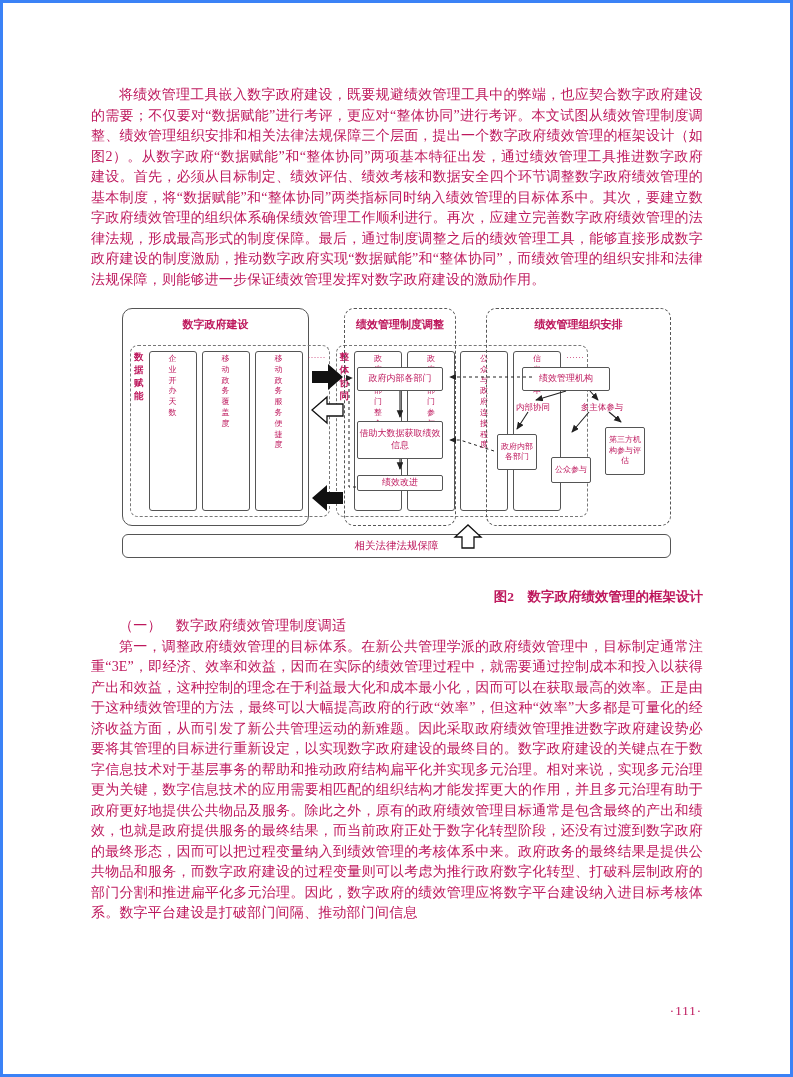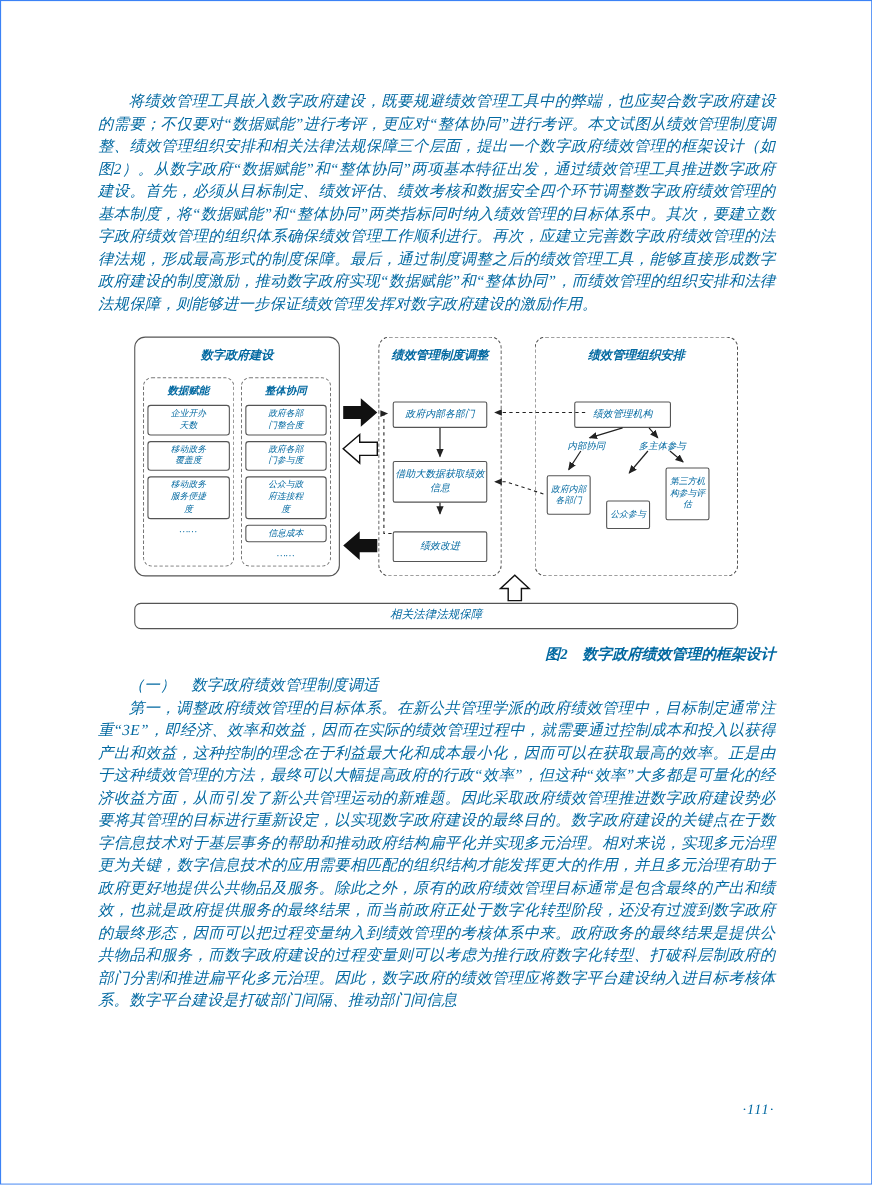--- a/index.html
+++ b/index.html
@@ -1,26 +1,25 @@
 <!DOCTYPE html>
 <html><head>
 <meta charset="utf-8">
 <style>
   html,body{margin:0;padding:0;background:#f2f2f2;}
   .page{
     position:relative;
     width:793px;height:1077px;
     background:#ffffff;
-    border:1px solid #3b82f6;
+    border:3px solid #3b82f6;
     box-sizing:border-box;
     margin:0 auto;
     font-family:"Liberation Serif","DejaVu Serif",serif;
-    color:#0369a1;
+    color:#be185d;
     overflow:hidden;
-    font-style:italic;
   }
   .textcol{position:absolute;left:88px;right:87px;top:82px;}
   p.body{
     margin:0;
     font-size:14px;
     line-height:20.5px;
     text-align:justify;
     text-indent:2em;
     letter-spacing:0.2px;
   }
@@ -28,42 +27,42 @@
   .diagram{
     position:relative;width:556px;height:270px;margin:0 auto;
     font-family:"Liberation Serif","DejaVu Serif",serif;
   }
   .obox{position:absolute;box-sizing:border-box;border-radius:10px;}
   .left-box{left:3px;top:2px;width:187px;height:218px;border:1px solid #555;}
   .mid-box{left:225px;top:2px;width:112px;height:218px;border:1px dashed #555;}
   .right-box{left:367px;top:2px;width:185px;height:218px;border:1px dashed #555;}
   .obox-title{text-align:center;font-weight:bold;font-size:11px;padding-top:8px;}
   .cols{position:absolute;left:7px;right:7px;top:36px;bottom:8px;display:flex;gap:6px;}
-  .col{flex:1;border:1px dashed #777;border-radius:8px;padding:5px 3px;display:flex;flex-direction:column;gap:5px;box-sizing:border-box;}
+  .col{flex:1;border:1px dashed #777;border-radius:8px;padding:5px 3px;display:flex;flex-direction:row;gap:5px;box-sizing:border-box;}
   .col-title{text-align:center;font-weight:bold;font-size:9.5px;margin-bottom:1px;}
   .item{border:1px solid #555;border-radius:3px;font-size:8px;line-height:1.35;text-align:center;padding:2px 19px;background:#fff;}
   .dots{text-align:center;font-size:9px;line-height:8px;}
   .node{
     position:absolute;border:1px solid #555;background:#fff;text-align:center;
     font-size:9px;line-height:1.3;box-sizing:border-box;
     display:flex;align-items:center;justify-content:center;padding:1px;border-radius:2px;
   }
   .mid-t1{left:12px;top:58px;width:86px;height:24px;}
   .mid-t2{left:12px;top:112px;width:86px;height:38px;}
-  .mid-t3{left:12px;top:176px;width:86px;height:28px;}
+  .mid-t3{left:12px;top:166px;width:86px;height:16px;}
   .r-root{left:35px;top:58px;width:88px;height:24px;}
   .blabel{position:absolute;font-size:8.5px;text-align:center;}
   .bl1{left:16px;top:93px;width:60px;}
   .bl2{left:84px;top:93px;width:62px;}
   .leaf{font-size:8px;}
   .leaf-1{left:10px;top:125px;width:40px;height:36px;}
   .leaf-2{left:64px;top:128px;width:40px;height:26px;margin-top:20px;}
   .leaf-3{left:118px;top:118px;width:40px;height:48px;}
   .bottom-box{
-    position:absolute;left:3px;top:244px;width:549px;height:24px;
+    position:absolute;left:3px;top:228px;width:549px;height:24px;
     border:1px solid #555;border-radius:6px;text-align:center;
     font-size:10.5px;line-height:22px;box-sizing:border-box;background:#fff;
   }
   .arrows{position:absolute;left:0;top:0;}
   figcaption.caption{
     text-align:right;font-weight:bold;font-size:13.5px;margin-top:12px;
   }
   p.heading{
     margin:10px 0 0;font-size:14px;line-height:20.5px;text-indent:2em;letter-spacing:0.2px;
   }

